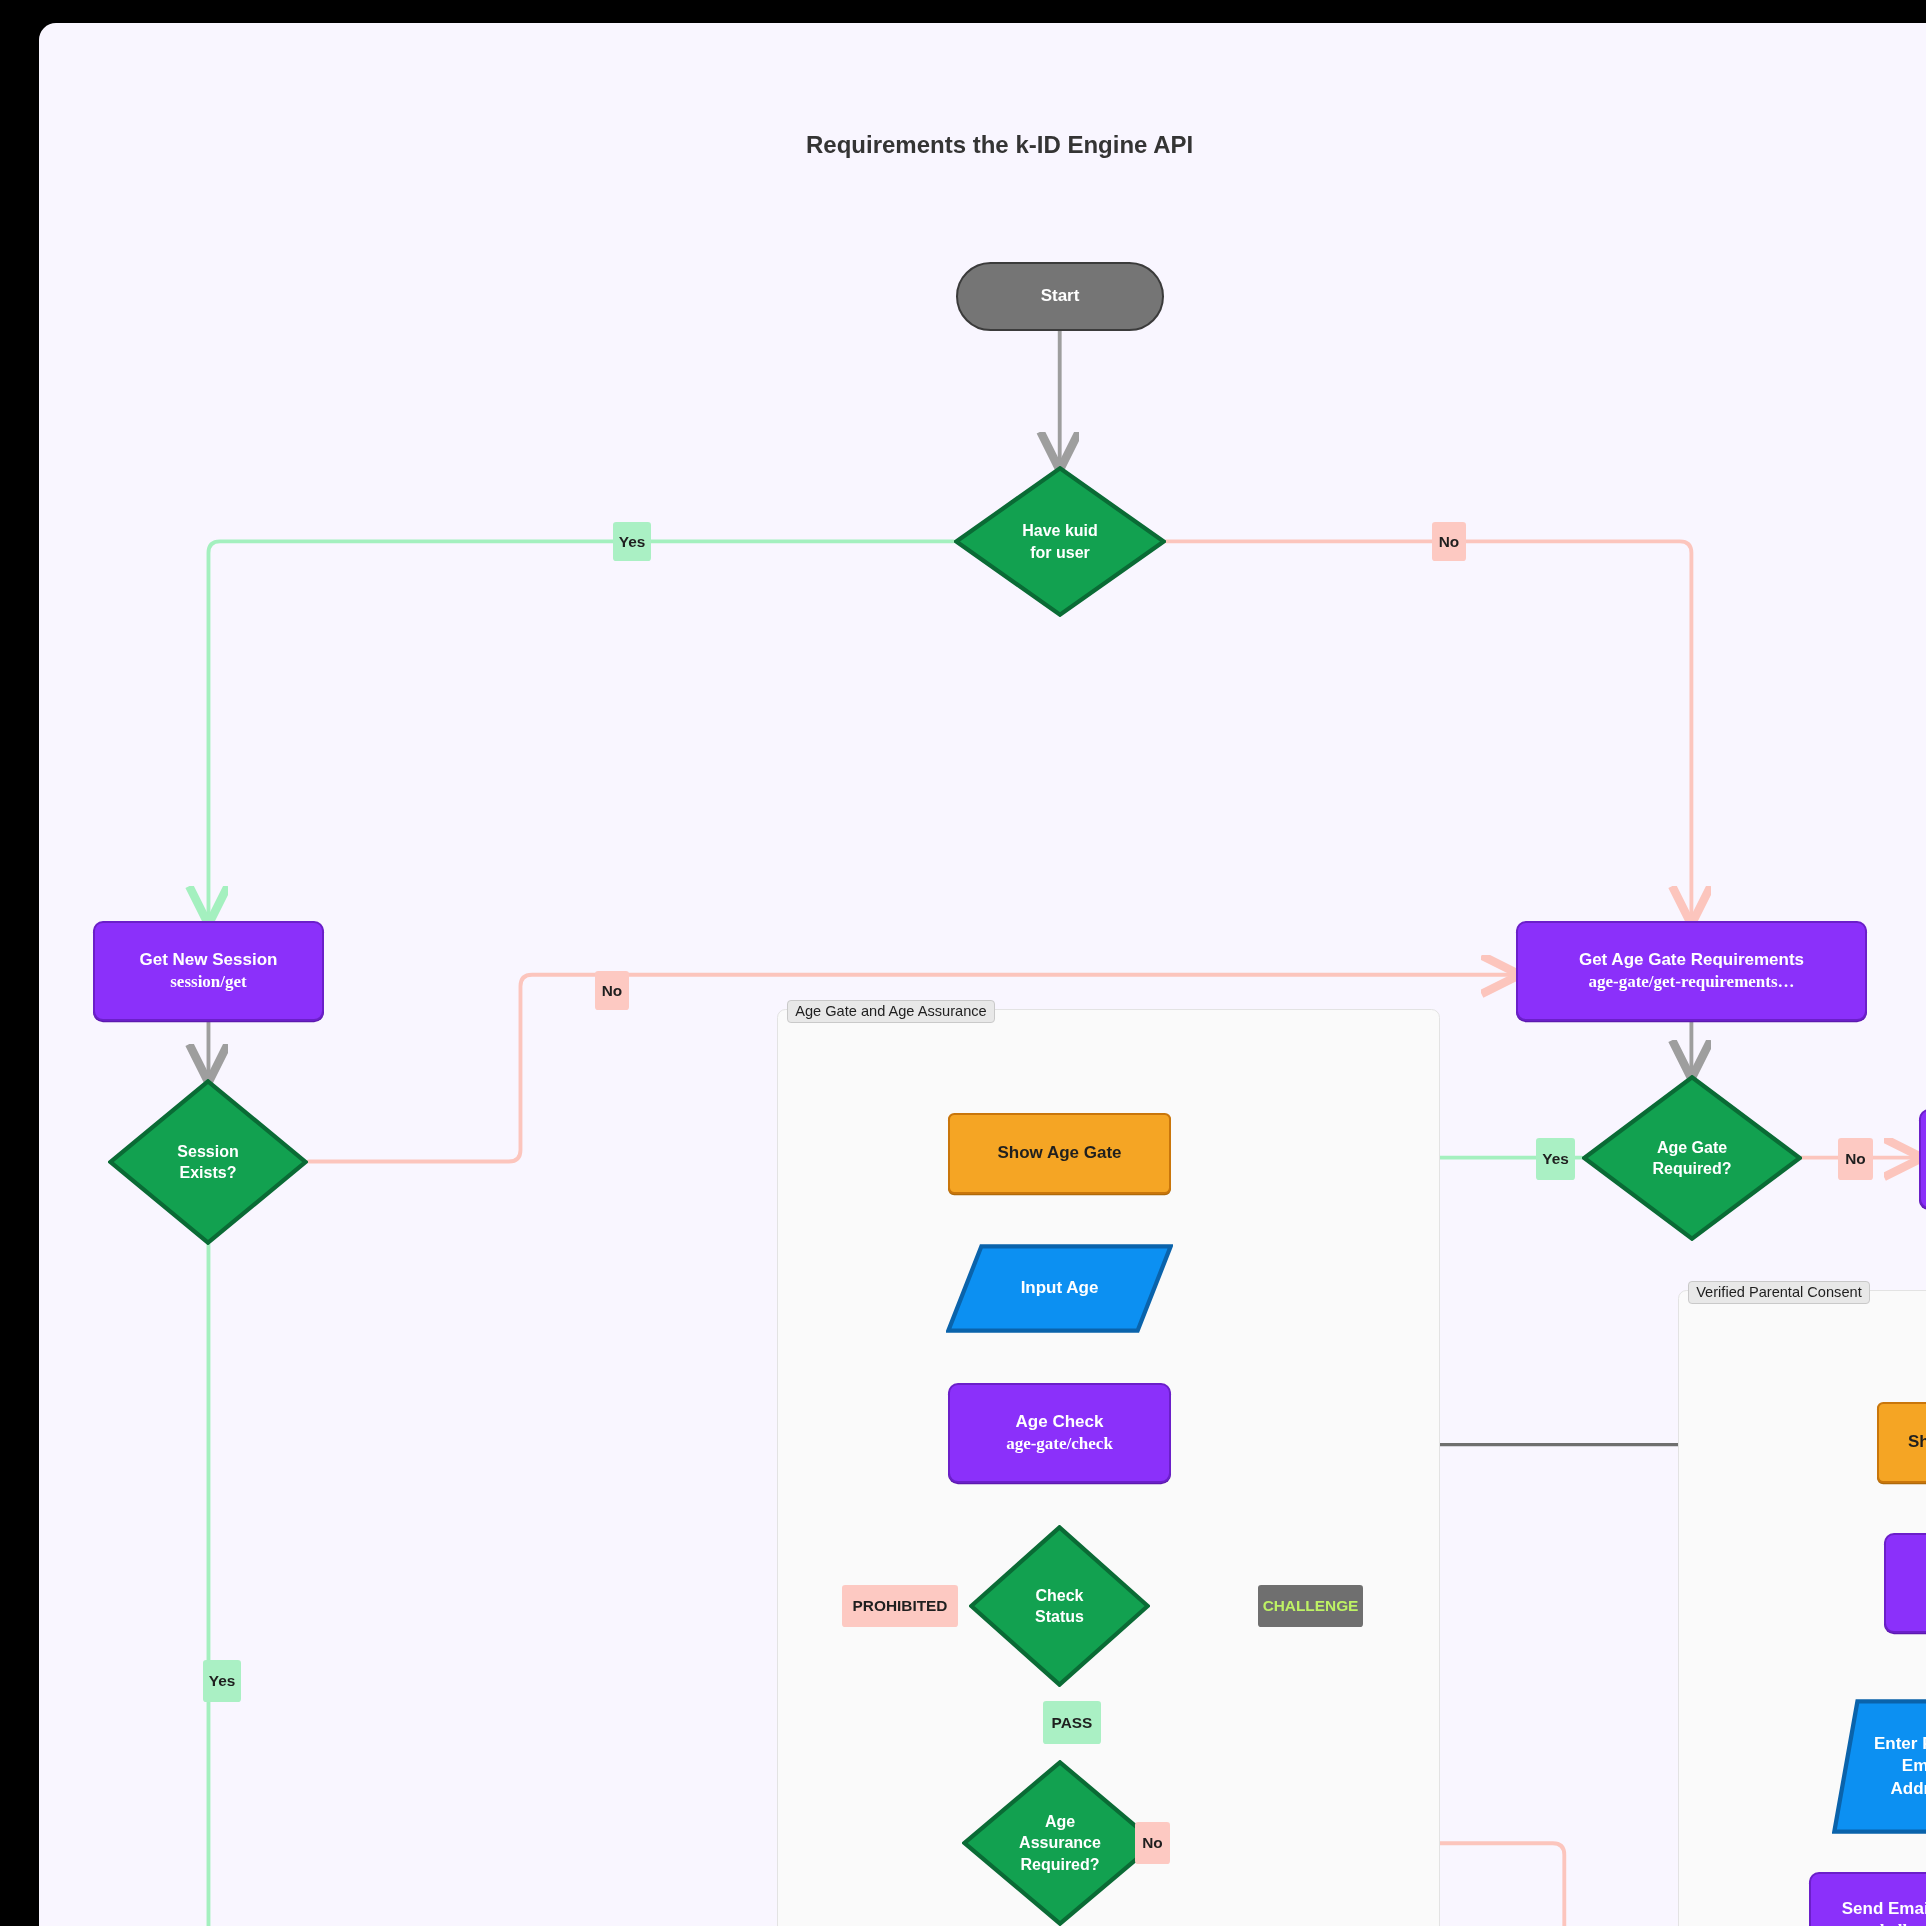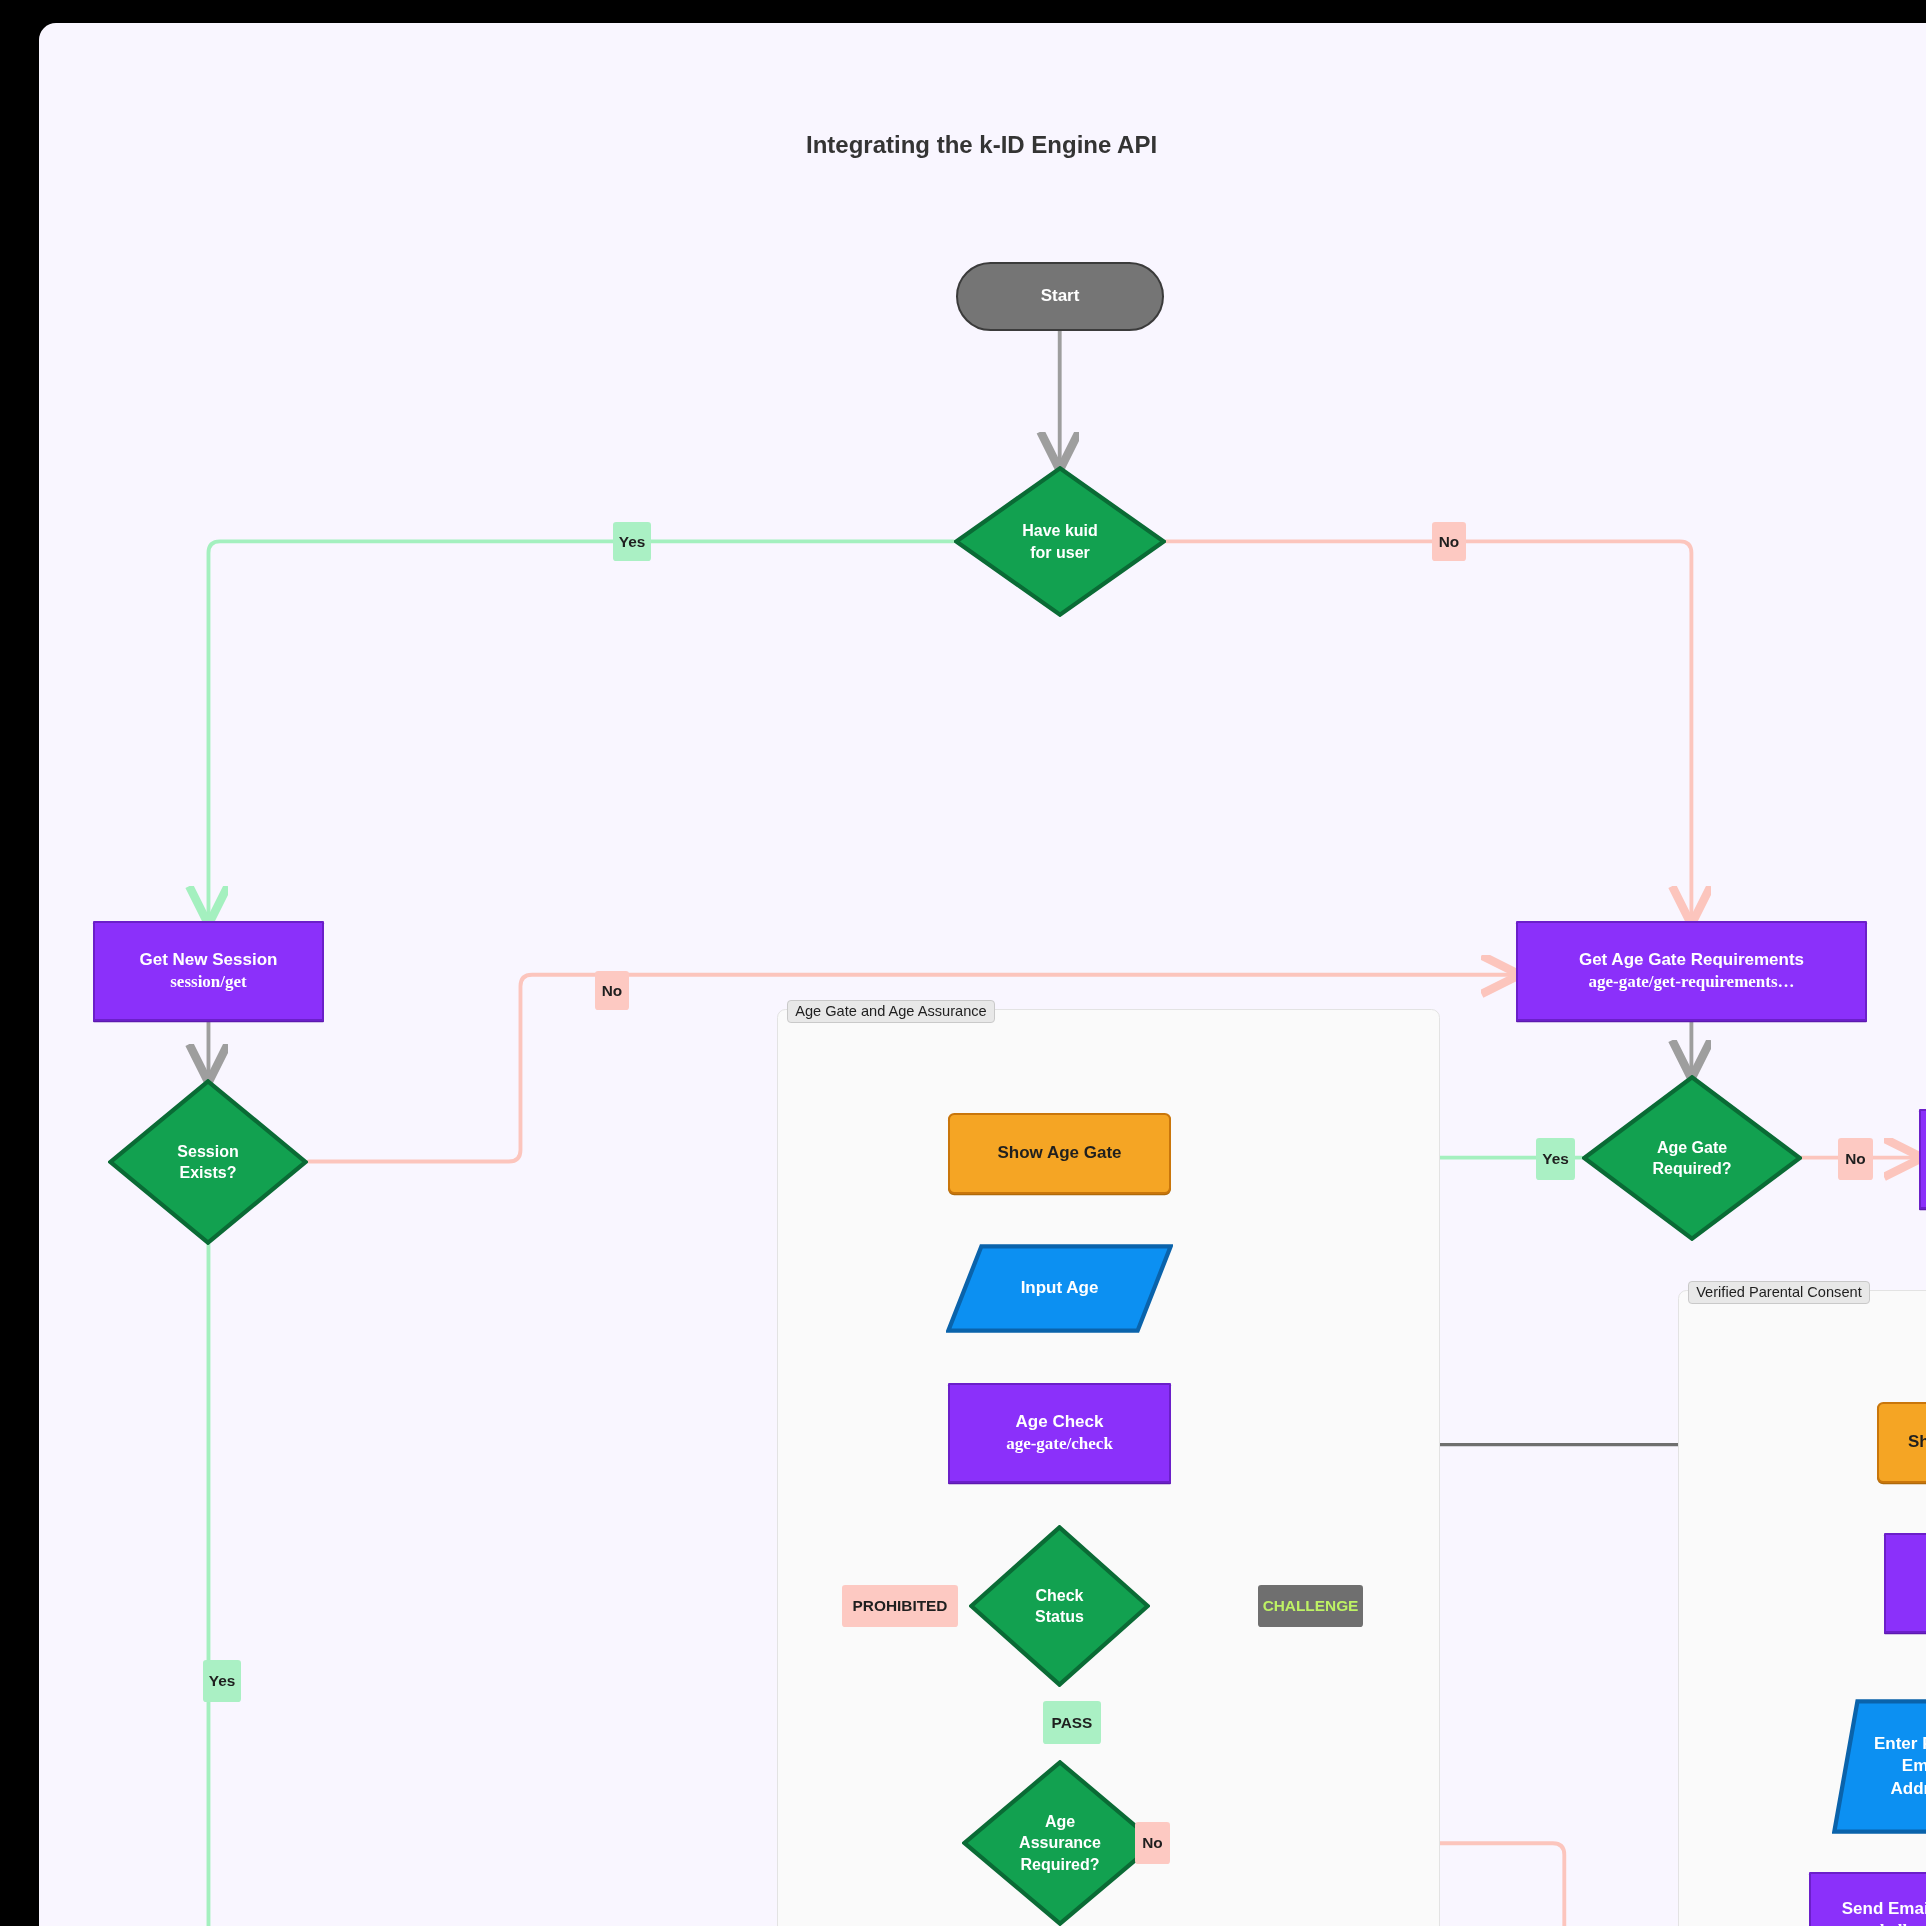--- a/index.html
+++ b/index.html
@@ -25,21 +25,21 @@
     align-items: center; justify-content: center;
     text-align: center;
     font-weight: 700;
     line-height: 1.32;
     z-index: 5;
   }
   .node .l1 { white-space: nowrap; }
   .node .l2 { font-family: Liberation Serif, serif; font-weight:700; white-space: nowrap; }
 
   .n-api {
-    background:#8b30fa; border:2.3px solid #6b1fc9; border-radius:1px;
+    background:#8b30fa; border:2.3px solid #6b1fc9; border-radius:10px;
     color:#ffffff; font-size:17px;
     box-shadow: 0 1.2px 0 #5d18b0;
   }
   .n-ui {
     background:#f5a524; border:2.3px solid #c9760b; border-radius:6.2px;
     color:#1f1f1f; font-size:17px;
     box-shadow: 0 1.2px 0 #b06a09;
   }
   .n-term {
     background:#757575; border:2.7px solid #3b3b3b; border-radius:39px;
@@ -188,21 +188,21 @@
 
       
       <path d="M4140,6130 L4140,6230 Q4140,6260 4110,6260 L3960,6260 Q3930,6260 3930,6290 L3930,6360" stroke="#6f6f6f" stroke-width="9" marker-end="url(#ad)"></path>
 
       
       <path d="M5260,4250 Q5300,4250 5300,4290 L5300,5800 Q5300,5830 5270,5830 L3290,5830 Q3260,5830 3260,5860 L3260,6455 Q3260,6485 3290,6485 L3700,6485" stroke="#6f6f6f" stroke-width="9" opacity="0"></path>
       <path d="M4470,5930 L4470,6460 Q4470,6490 4440,6490 L4150,6490 Q4120,6490 4120,6460 L4120,6420" stroke="#6f6f6f" stroke-width="9" marker-end="url(#ad)" opacity="0"></path>
     </g>
   </svg>
 
-  <div id="title">Integrating the k-ID Engine API</div>
+  <div id="title">Requirements the k-ID Engine API</div>
 
   <div class="subgraph" style="left:738px;top:986px;width:663px;height:1425px;">
     <div class="sg-label">Age Gate and Age Assurance</div>
   </div>
 
   <div class="subgraph" style="left:1639px;top:1267px;width:726px;height:801px;">
     <div class="sg-label">Verified Parental Consent</div>
   </div>
 
   <div class="node n-term" style="left:917px;top:239px;width:208px;height:69px;">

